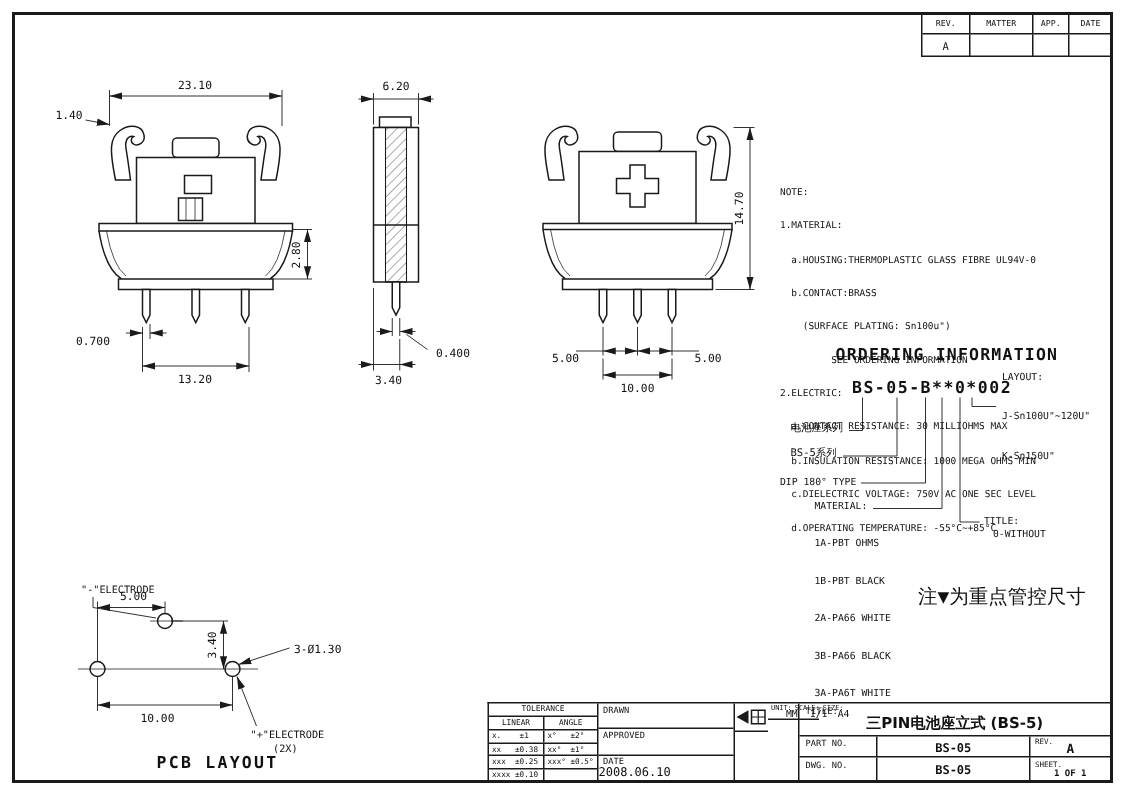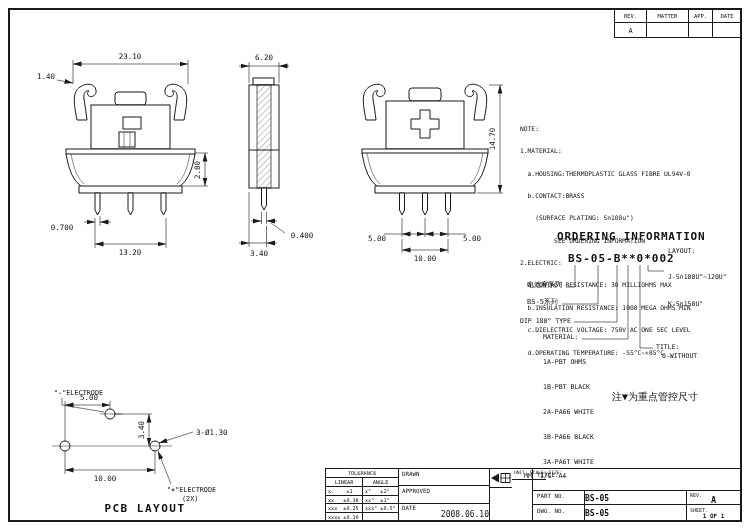--- a/index.html
+++ b/index.html
@@ -39,35 +39,35 @@
   .tol-sub>div{font-size:5.2px;text-align:center;line-height:8px}
   .tol-sub .sl1{flex:0 0 37px;border-right:1px solid #1a1a1a}
   .tol-sub .sl2{flex:1}
   .tol-row{display:flex;height:8.5px;font-size:5.1px;line-height:8px}
   .tol-row.b{border-bottom:1px solid #1a1a1a}
   .tol-row .c1{flex:0 0 37px;border-right:1px solid #1a1a1a;padding-left:2px;white-space:pre}
   .tol-row .c2{flex:1;padding-left:2px;white-space:pre}
   .tb-sign{width:91px;display:flex;flex-direction:column}
   .sg{flex:1;border-bottom:1px solid #1a1a1a;font-size:5.8px;padding:1.5px 0 0 3px;position:relative}
   .sg.last{border-bottom:none}
-  .sg .dv{position:absolute;left:0;right:0;bottom:1px;text-align:right;font-size:8px}
+  .sg .dv{position:absolute;left:0;right:0;bottom:1px;text-align:left;font-size:8px}
   .tb-mid{width:43px;display:flex;flex-direction:row}
   .md{border-bottom:1px solid #1a1a1a;position:relative;font-size:4.6px;padding:1px 0 0 2px}
   .md.logo{height:19px;display:flex;align-items:center;justify-content:center;padding:0}
   .md.u{height:11px}.md.s{height:11px}.md.z{height:11px;border-bottom:none}
   .md .mv{position:absolute;left:12px;right:0;top:3px;text-align:center;font-size:6.5px}
   .tb-right{flex:1;display:flex;flex-direction:column}
   .trow{border-bottom:1px solid #1a1a1a;position:relative}
   .trow.title-row{height:22px}
   .trow.r2{height:15px;display:flex}
   .trow.r3{height:15px;display:flex;border-bottom:none}
   .ttl-lab{position:absolute;left:4px;top:2px;font-size:6px}
   .ttl-val{text-align:center;font:bold 10px "DejaVu Sans",sans-serif;margin-top:6px}
   .lc{flex:0 0 52px;border-right:1px solid #1a1a1a;font-size:5.8px;padding:2.5px 0 0 4px}
-  .vc{flex:1;border-right:1px solid #1a1a1a;text-align:left;font:bold 8px "DejaVu Sans Mono",monospace;padding-top:3.5px}
+  .vc{flex:1;border-right:1px solid #1a1a1a;text-align:center;font:bold 8px "DejaVu Sans Mono",monospace;padding-top:3.5px}
   .rc{flex:0 0 53px;position:relative;font-size:5px;padding:1.5px 0 0 3px}
   .rc .rv{position:absolute;left:0;right:0;top:4.5px;text-align:center;font-size:8.5px;font-weight:bold}
   .rc .rv.sheet{font-size:6px;top:6.5px}
 </style>
 </head>
 <body>
 
 <div class="frame"></div>
 
 <svg class="canvas" width="750" height="530" viewBox="0 0 750 530">
@@ -251,21 +251,21 @@
   <div class="opt">3A-PA6T WHITE</div>
   <div class="opt">3B-PA6T BLACK</div>
 </div>
 <div class="lb" style="left:668px;top:247px">LAYOUT:</div>
 <div class="lb" style="left:668px;top:256px">
   <div class="popt">J-Sn100U"~120U"</div>
   <div class="popt">K-Sn150U"</div>
 </div>
 <div class="lb" style="left:656px;top:343px">TITLE:</div>
 <div class="lb" style="left:662px;top:352px">0-WITHOUT</div>
-<div class="lb" style="left:612px;top:391px;font-size:10px">注▼为重点管控尺寸</div>
+<div class="lb" style="left:612px;top:391px;font-size:13px">注▼为重点管控尺寸</div>
 
 <div class="rev">
   <div>REV.</div>
   <div>MATTER</div>
   <div>APP.</div>
   <div>DATE</div>
   <div class="val">A</div>
   <div class="val"></div>
   <div class="val"></div>
   <div class="val"></div>
@@ -309,20 +309,21 @@
         <line x1="15.5" y1="2.5" x2="15.5" y2="11.5" stroke="#1a1a1a" stroke-width="0.8"></line>
       </svg>
     </div>
     <div class="md u"><span>UNIT:</span><div class="mv">MM</div></div>
     <div class="md s"><span>SCALE:</span><div class="mv">1/1</div></div>
     <div class="md z"><span>SIZE:</span><div class="mv">A4</div></div>
   </div>
   <div class="tb-right">
     <div class="trow title-row">
       <span class="ttl-lab">TITLE:</span>
+      <div class="ttl-val">三PIN电池座立式 (BS-5)</div>
     </div>
     <div class="trow r2">
       <div class="lc">PART NO.</div>
       <div class="vc">BS-05</div>
       <div class="rc"><span>REV.</span><div class="rv">A</div></div>
     </div>
     <div class="trow r3">
       <div class="lc">DWG. NO.</div>
       <div class="vc">BS-05</div>
       <div class="rc"><span>SHEET.</span><div class="rv sheet">1 OF 1</div></div>

